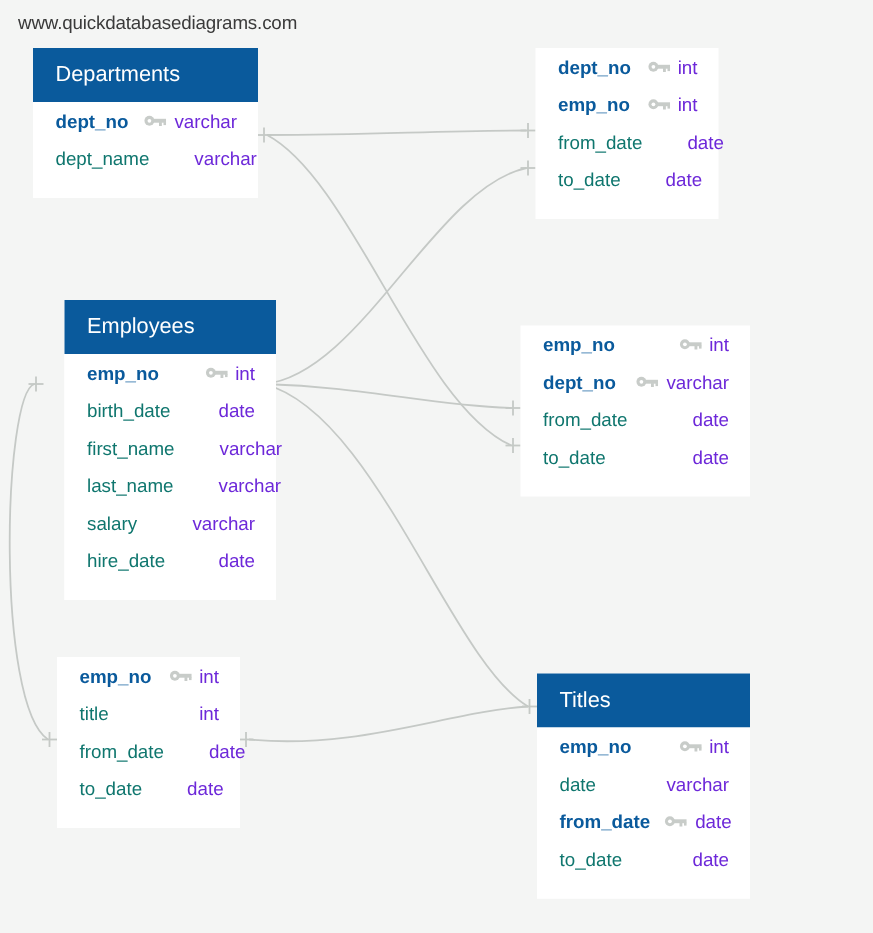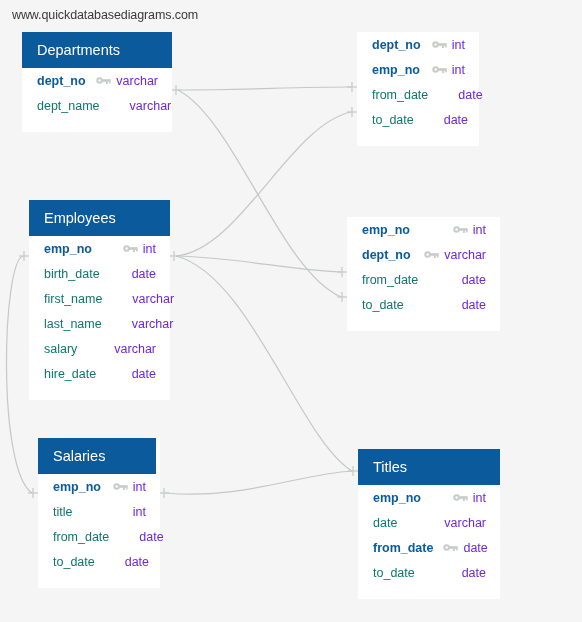--- a/index.html
+++ b/index.html
@@ -208,21 +208,21 @@
               <circle cx="3.6" cy="4.5" r="1.25" fill="#ffffff"></circle>
               <rect x="6.3" y="3.2" width="8.4" height="2.6" fill="#c8ccc9"></rect>
               <rect x="10.0" y="5.4" width="1.9" height="2.6" fill="#c8ccc9"></rect>
               <rect x="13.0" y="5.4" width="1.7" height="2.0" fill="#c8ccc9"></rect>
             </svg></span>
           <span class="field-type">date</span>
         </div>
       </div>
     </div>
 
-  <div class="table-box" id="tbl-employees" style="left: 29px; top: 200px; width: 141px;">
+  <div class="table-box" id="tbl-employees" style="left: 43px; top: 200px; width: 141px;">
       <div class="table-header" style="width: 141px;">Employees</div>
       <div class="table-body" style="width: 141px;">
         <div class="field-row pk">
           <span class="field-name">emp_no</span>
           <span class="field-spacer"></span>
           <span class="key-icon"><svg viewBox="0 0 15 9" width="15" height="9" aria-hidden="true">
               <circle cx="3.6" cy="4.5" r="3.3" fill="#c8ccc9"></circle>
               <circle cx="3.6" cy="4.5" r="1.25" fill="#ffffff"></circle>
               <rect x="6.3" y="3.2" width="8.4" height="2.6" fill="#c8ccc9"></rect>
               <rect x="10.0" y="5.4" width="1.9" height="2.6" fill="#c8ccc9"></rect>
@@ -340,21 +340,20 @@
               <rect x="6.3" y="3.2" width="8.4" height="2.6" fill="#c8ccc9"></rect>
               <rect x="10.0" y="5.4" width="1.9" height="2.6" fill="#c8ccc9"></rect>
               <rect x="13.0" y="5.4" width="1.7" height="2.0" fill="#c8ccc9"></rect>
             </svg></span>
           <span class="field-type">date</span>
         </div>
       </div>
     </div>
 
   <div class="table-box" id="tbl-salaries" style="left: 38px; top: 438px; width: 122px;">
-      <div class="table-header" style="width: 118px;">Salaries</div>
       <div class="table-body" style="width: 122px;">
         <div class="field-row pk">
           <span class="field-name">emp_no</span>
           <span class="field-spacer"></span>
           <span class="key-icon"><svg viewBox="0 0 15 9" width="15" height="9" aria-hidden="true">
               <circle cx="3.6" cy="4.5" r="3.3" fill="#c8ccc9"></circle>
               <circle cx="3.6" cy="4.5" r="1.25" fill="#ffffff"></circle>
               <rect x="6.3" y="3.2" width="8.4" height="2.6" fill="#c8ccc9"></rect>
               <rect x="10.0" y="5.4" width="1.9" height="2.6" fill="#c8ccc9"></rect>
               <rect x="13.0" y="5.4" width="1.7" height="2.0" fill="#c8ccc9"></rect>

